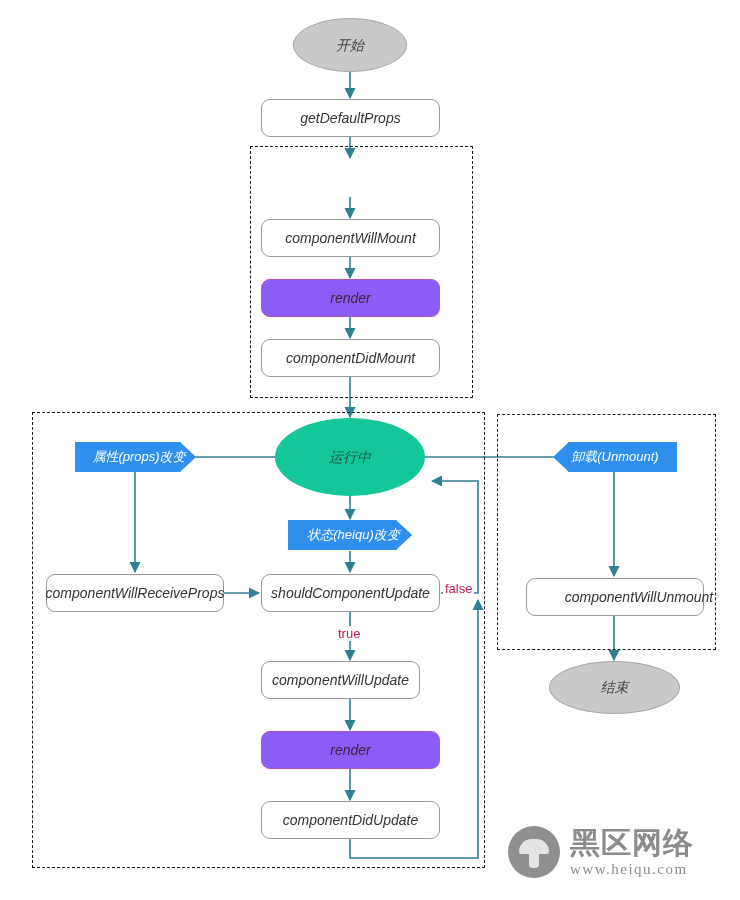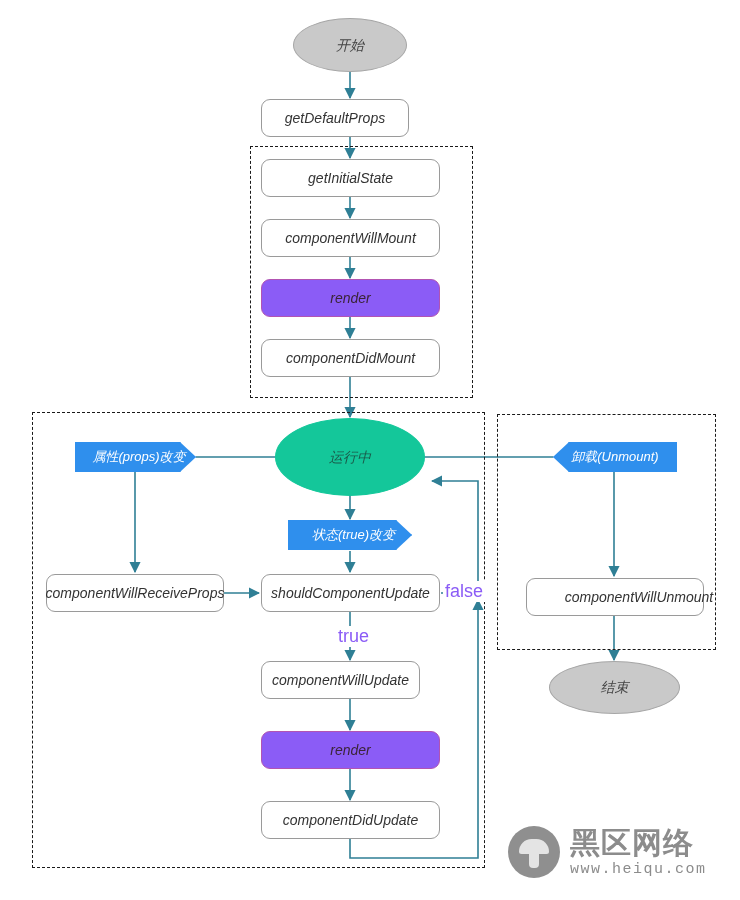--- a/index.html
+++ b/index.html
@@ -78,22 +78,22 @@
   
   .group-box {
     position: absolute;
     box-sizing: border-box;
     border: 1.5px dashed #1a1a1a;
     background: transparent;
   }
   
   .edge-label {
     position: absolute;
-    font-size: 18px;
-    color: #8b5cf6;
+    font-size: 13px;
+    color: #be185d;
     background: #ffffff;
     padding: 0 2px;
     white-space: nowrap;
   }
   
   .watermark {
     position: absolute;
     display: flex;
     align-items: center;
     gap: 10px;
@@ -134,21 +134,21 @@
     font-size: 30px;
     font-weight: bold;
     color: #8c8c8c;
     letter-spacing: 1px;
   }
   .wm-url {
     font-size: 15px;
     color: #8c8c8c;
     letter-spacing: 1.5px;
     margin-top: 4px;
-    font-family: Liberation Mono, monospace;
+    font-family: Liberation Serif, serif;
   }
 </style>
 </head>
 <body>
 
 <div id="canvas">
 
   <svg class="svg-layer" viewBox="0 0 740 900" width="740" height="900">
     <defs>
       <marker id="arrowTeal" viewBox="0 0 10 10" refX="9" refY="5" markerWidth="7" markerHeight="7" orient="auto-start-reverse">
@@ -179,35 +179,34 @@
       <path d="M 553 457 L 424 457"></path>
     </g>
   </svg>
 
   <div class="group-box" style="left:250px; top:146px; width:223px; height:252px;"></div>
   <div class="group-box" style="left:32px; top:412px; width:453px; height:456px;"></div>
   <div class="group-box" style="left:497px; top:414px; width:219px; height:236px;"></div>
 
   <div class="node terminator" style="left:293px; top:18px; width:114px; height:54px;">开始</div>
 
-  <div class="node proc" style="left:261px; top:99px; width:148px;">getDefaultProps</div>
-
-  <div class="node proc" style="left:261px; top:159px; width:179px;">getInitialState</div>
+  <div class="node proc" style="left:261px; top:99px; width:179px;">getDefaultProps</div>
+
 
   <div class="node proc" style="left:261px; top:219px; width:179px;">componentWillMount</div>
 
   <div class="node proc render-node" style="left:261px; top:279px; width:179px;">render</div>
 
   <div class="node proc" style="left:261px; top:339px; width:179px;">componentDidMount</div>
 
   <div class="node state-ellipse" style="left:275px; top:418px; width:150px; height:78px;">运行中</div>
 
   <div class="node flag point-right" style="left:75px; top:442px; width:121px;">属性(props)改变</div>
 
-  <div class="node flag point-right" style="left:288px; top:520px; width:124px;">状态(true)改变</div>
+  <div class="node flag point-right" style="left:288px; top:520px; width:124px;">状态(heiqu)改变</div>
 
   <div class="node flag point-left" style="left:553px; top:442px; width:124px;">卸载(Unmount)</div>
 
   <div class="node proc" style="left:46px; top:574px; width:178px;">componentWillReceiveProps</div>
 
   <div class="node proc" style="left:261px; top:574px; width:179px;">shouldComponentUpdate</div>
 
   <div class="node proc" style="left:261px; top:661px; width:159px;">componentWillUpdate</div>
 
   <div class="node proc render-node" style="left:261px; top:731px; width:179px;">render</div>

